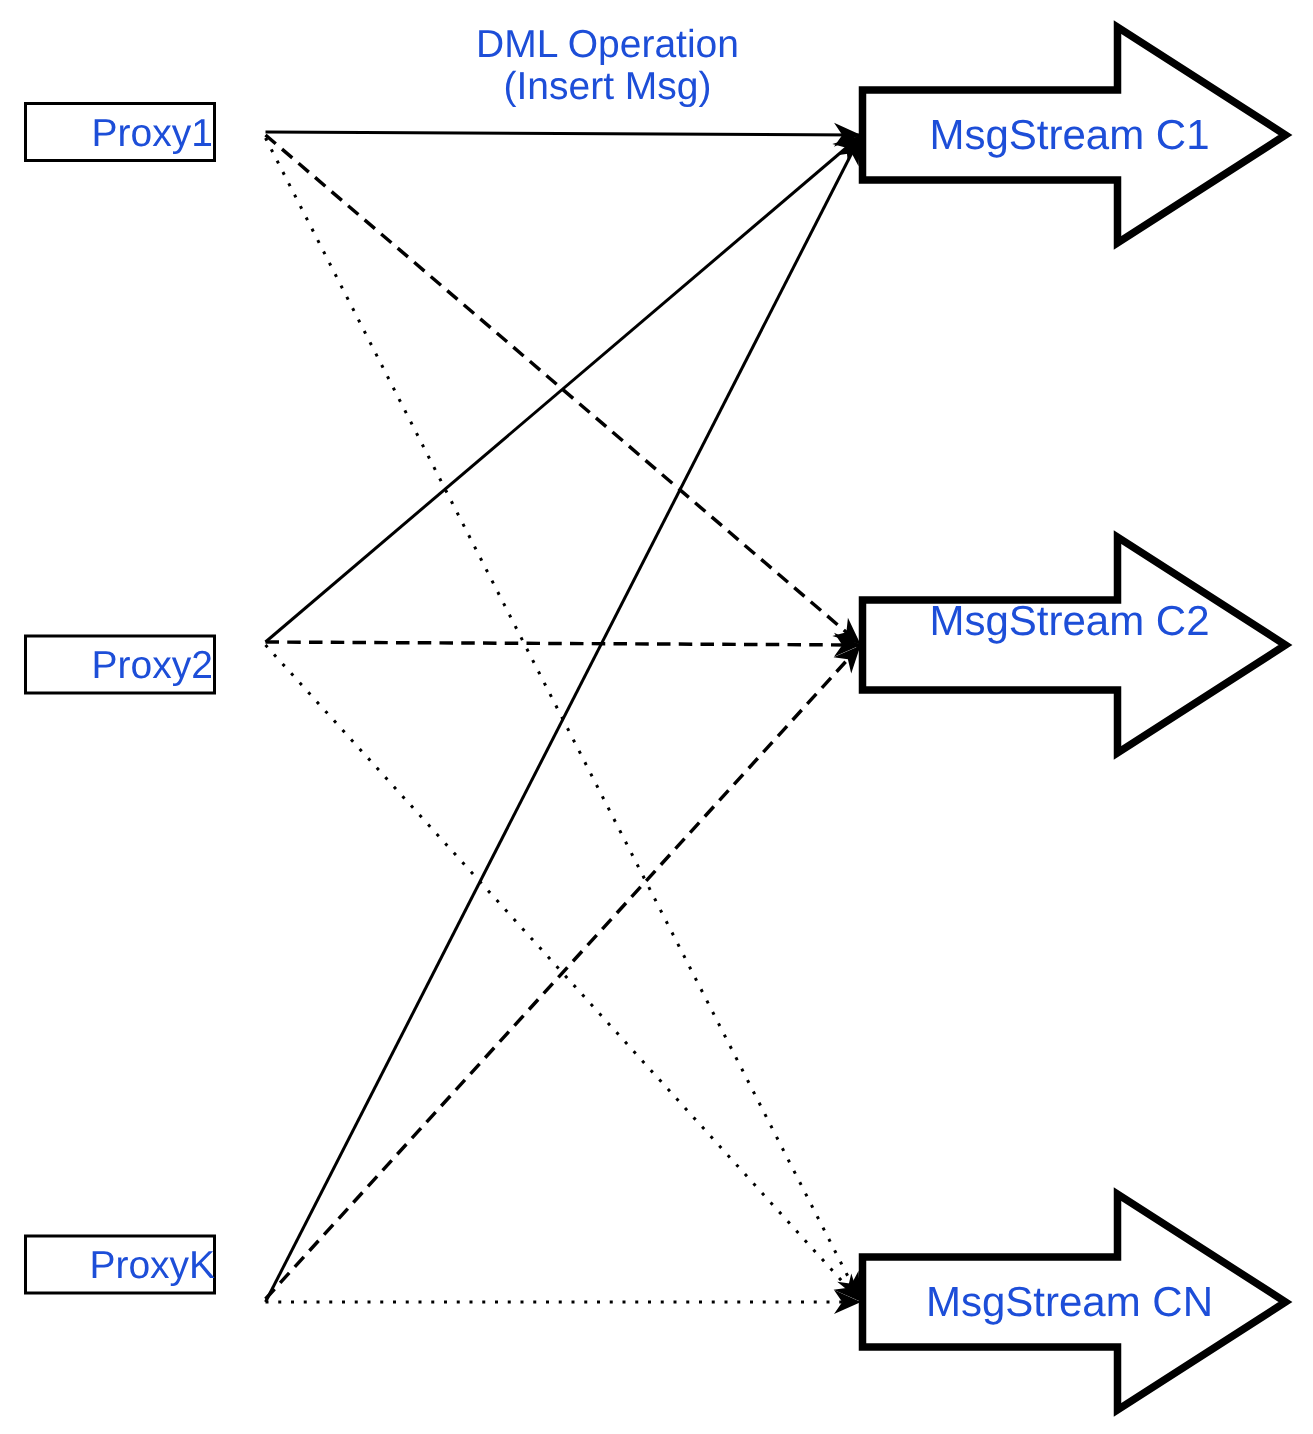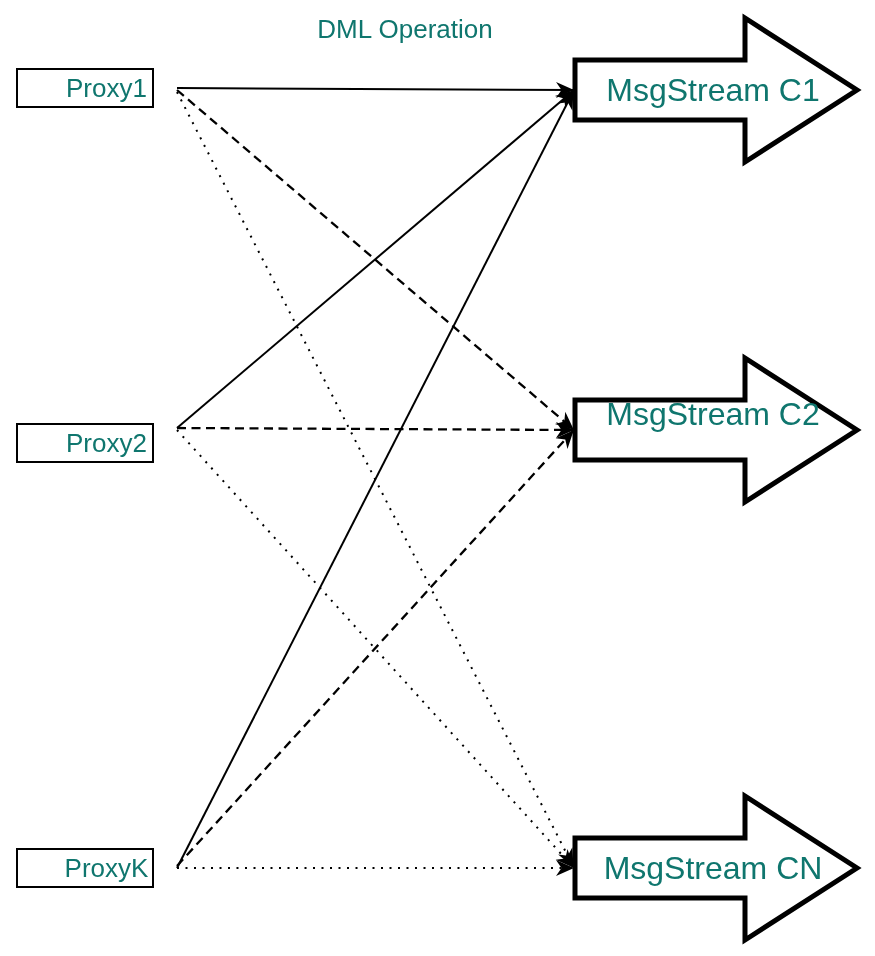--- a/index.html
+++ b/index.html
@@ -6,65 +6,65 @@
     margin: 0;
     padding: 0;
     background: #ffffff;
   }
   .canvas {
     position: relative;
     width: 875px;
     height: 956px;
     background: #ffffff;
     font-family: "Liberation Sans", "DejaVu Sans", sans-serif;
-    color: #0f766e;
+    color: #1d4ed8;
     overflow: hidden;
   }
   svg.wires {
     position: absolute;
     left: 0;
     top: 0;
   }
   .diagram-title {
     position: absolute;
     left: 255px;
     top: 15px;
     width: 300px;
     text-align: center;
     font-size: 26px;
     line-height: 28px;
     white-space: nowrap;
   }
   .proxy-box {
     position: absolute;
     left: 16px;
-    width: 138px;
+    width: 128px;
     height: 40px;
     box-sizing: border-box;
     background: #ffffff;
     border: 2.5px solid #000000;
     display: flex;
     align-items: center;
     justify-content: center;
     font-size: 26px;
     white-space: nowrap;
     padding-left: 43px;
   }
   .proxy-box.p1 { top: 68px; }
   .proxy-box.p2 { top: 408px; margin-top: 15px; }
-  .proxy-box.pk { top: 848px; }
+  .proxy-box.pk { top: 823px; }
   .stream-label {
     position: absolute;
     left: 583px;
     width: 260px;
     height: 32px;
     display: flex;
     align-items: center;
     justify-content: center;
-    font-size: 32px;
+    font-size: 28px;
     white-space: nowrap;
     pointer-events: none;
     text-align: right;
   }
   .stream-label.s1 { top: 74px; }
   .stream-label.s2 { top: 398px; }
   .stream-label.sn { top: 852px; }
   .ln {
     stroke: #000000;
     fill: none;
@@ -103,20 +103,21 @@
     <line class="ln dotted" x1="177" y1="430" x2="573" y2="867" marker-end="url(#ah)"></line>
     <line class="ln dotted" x1="177" y1="868" x2="573" y2="868" marker-end="url(#ah)"></line>
 
     <polygon class="bigarrow" points="575,60 745,60 745,18 857,90 745,162 745,120 575,120"></polygon>
     <polygon class="bigarrow" points="575,400 745,400 745,358 857,430 745,502 745,460 575,460"></polygon>
     <polygon class="bigarrow" points="575,838 745,838 745,796 857,868 745,940 745,898 575,898"></polygon>
   </svg>
 
   <div class="diagram-title">
     <div>DML Operation</div>
+    <div>(Insert Msg)</div>
   </div>
 
   <div class="proxy-box p1">
     <span>Proxy1</span>
   </div>
   <div class="proxy-box p2">
     <span>Proxy2</span>
   </div>
   <div class="proxy-box pk">
     <span>ProxyK</span>

